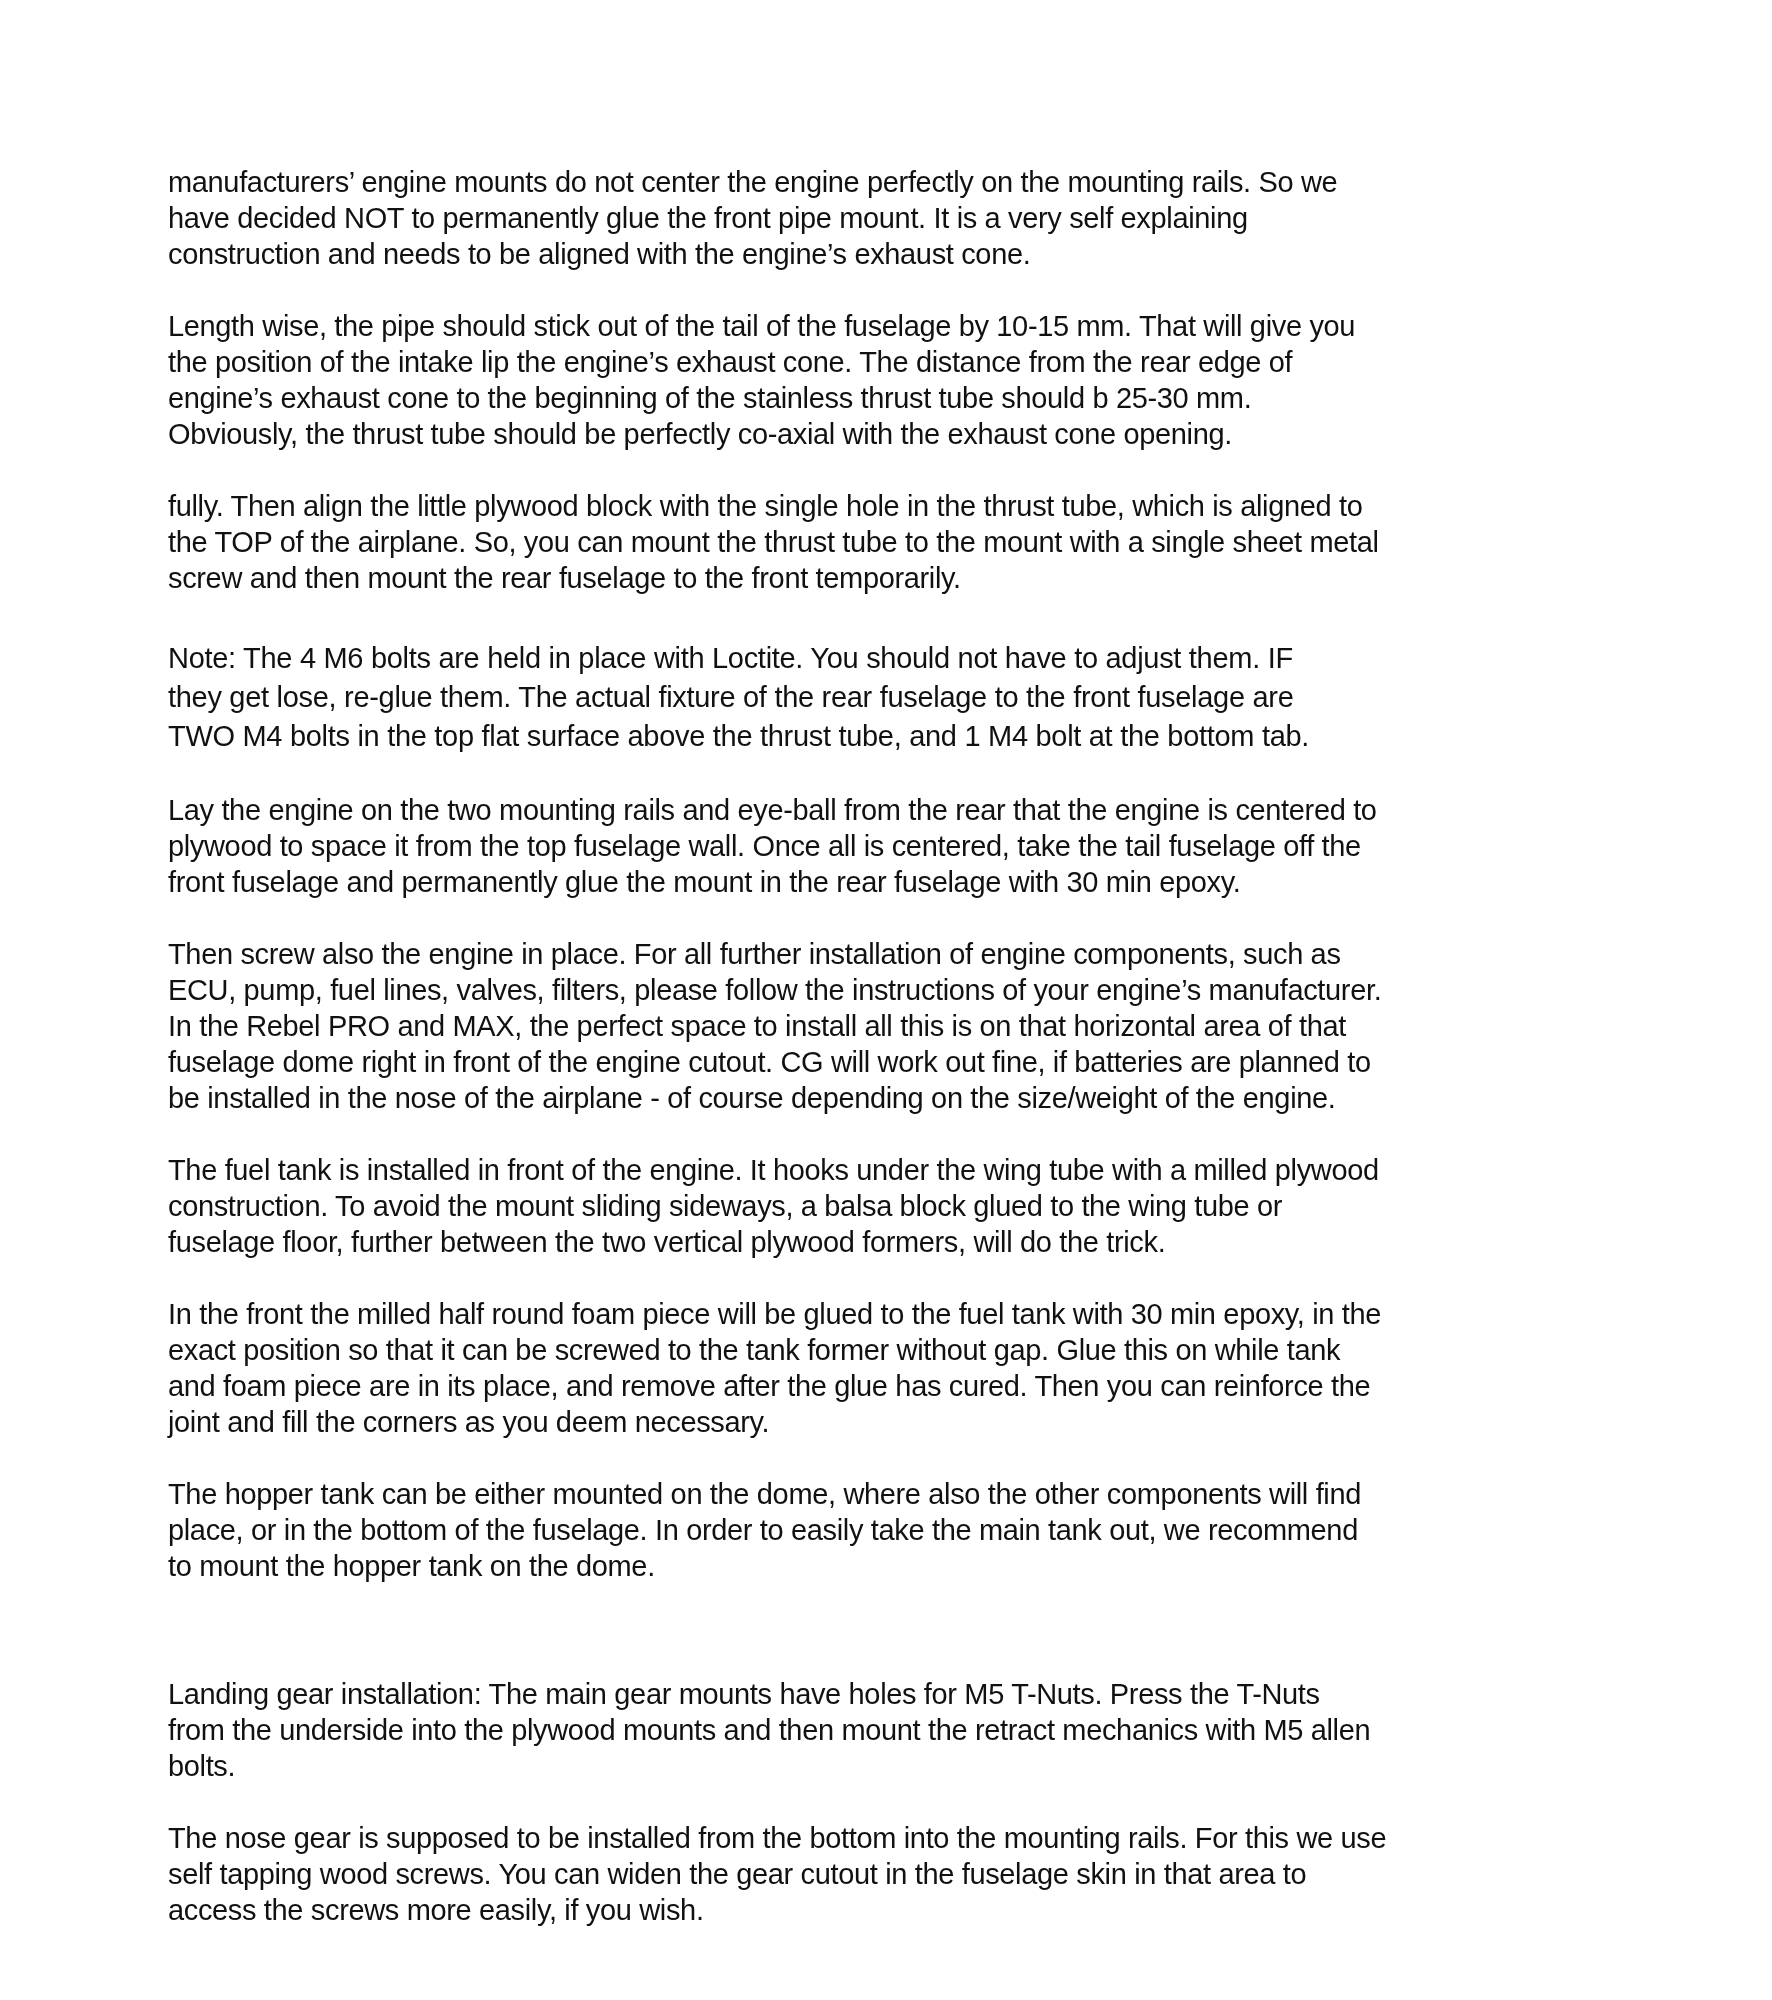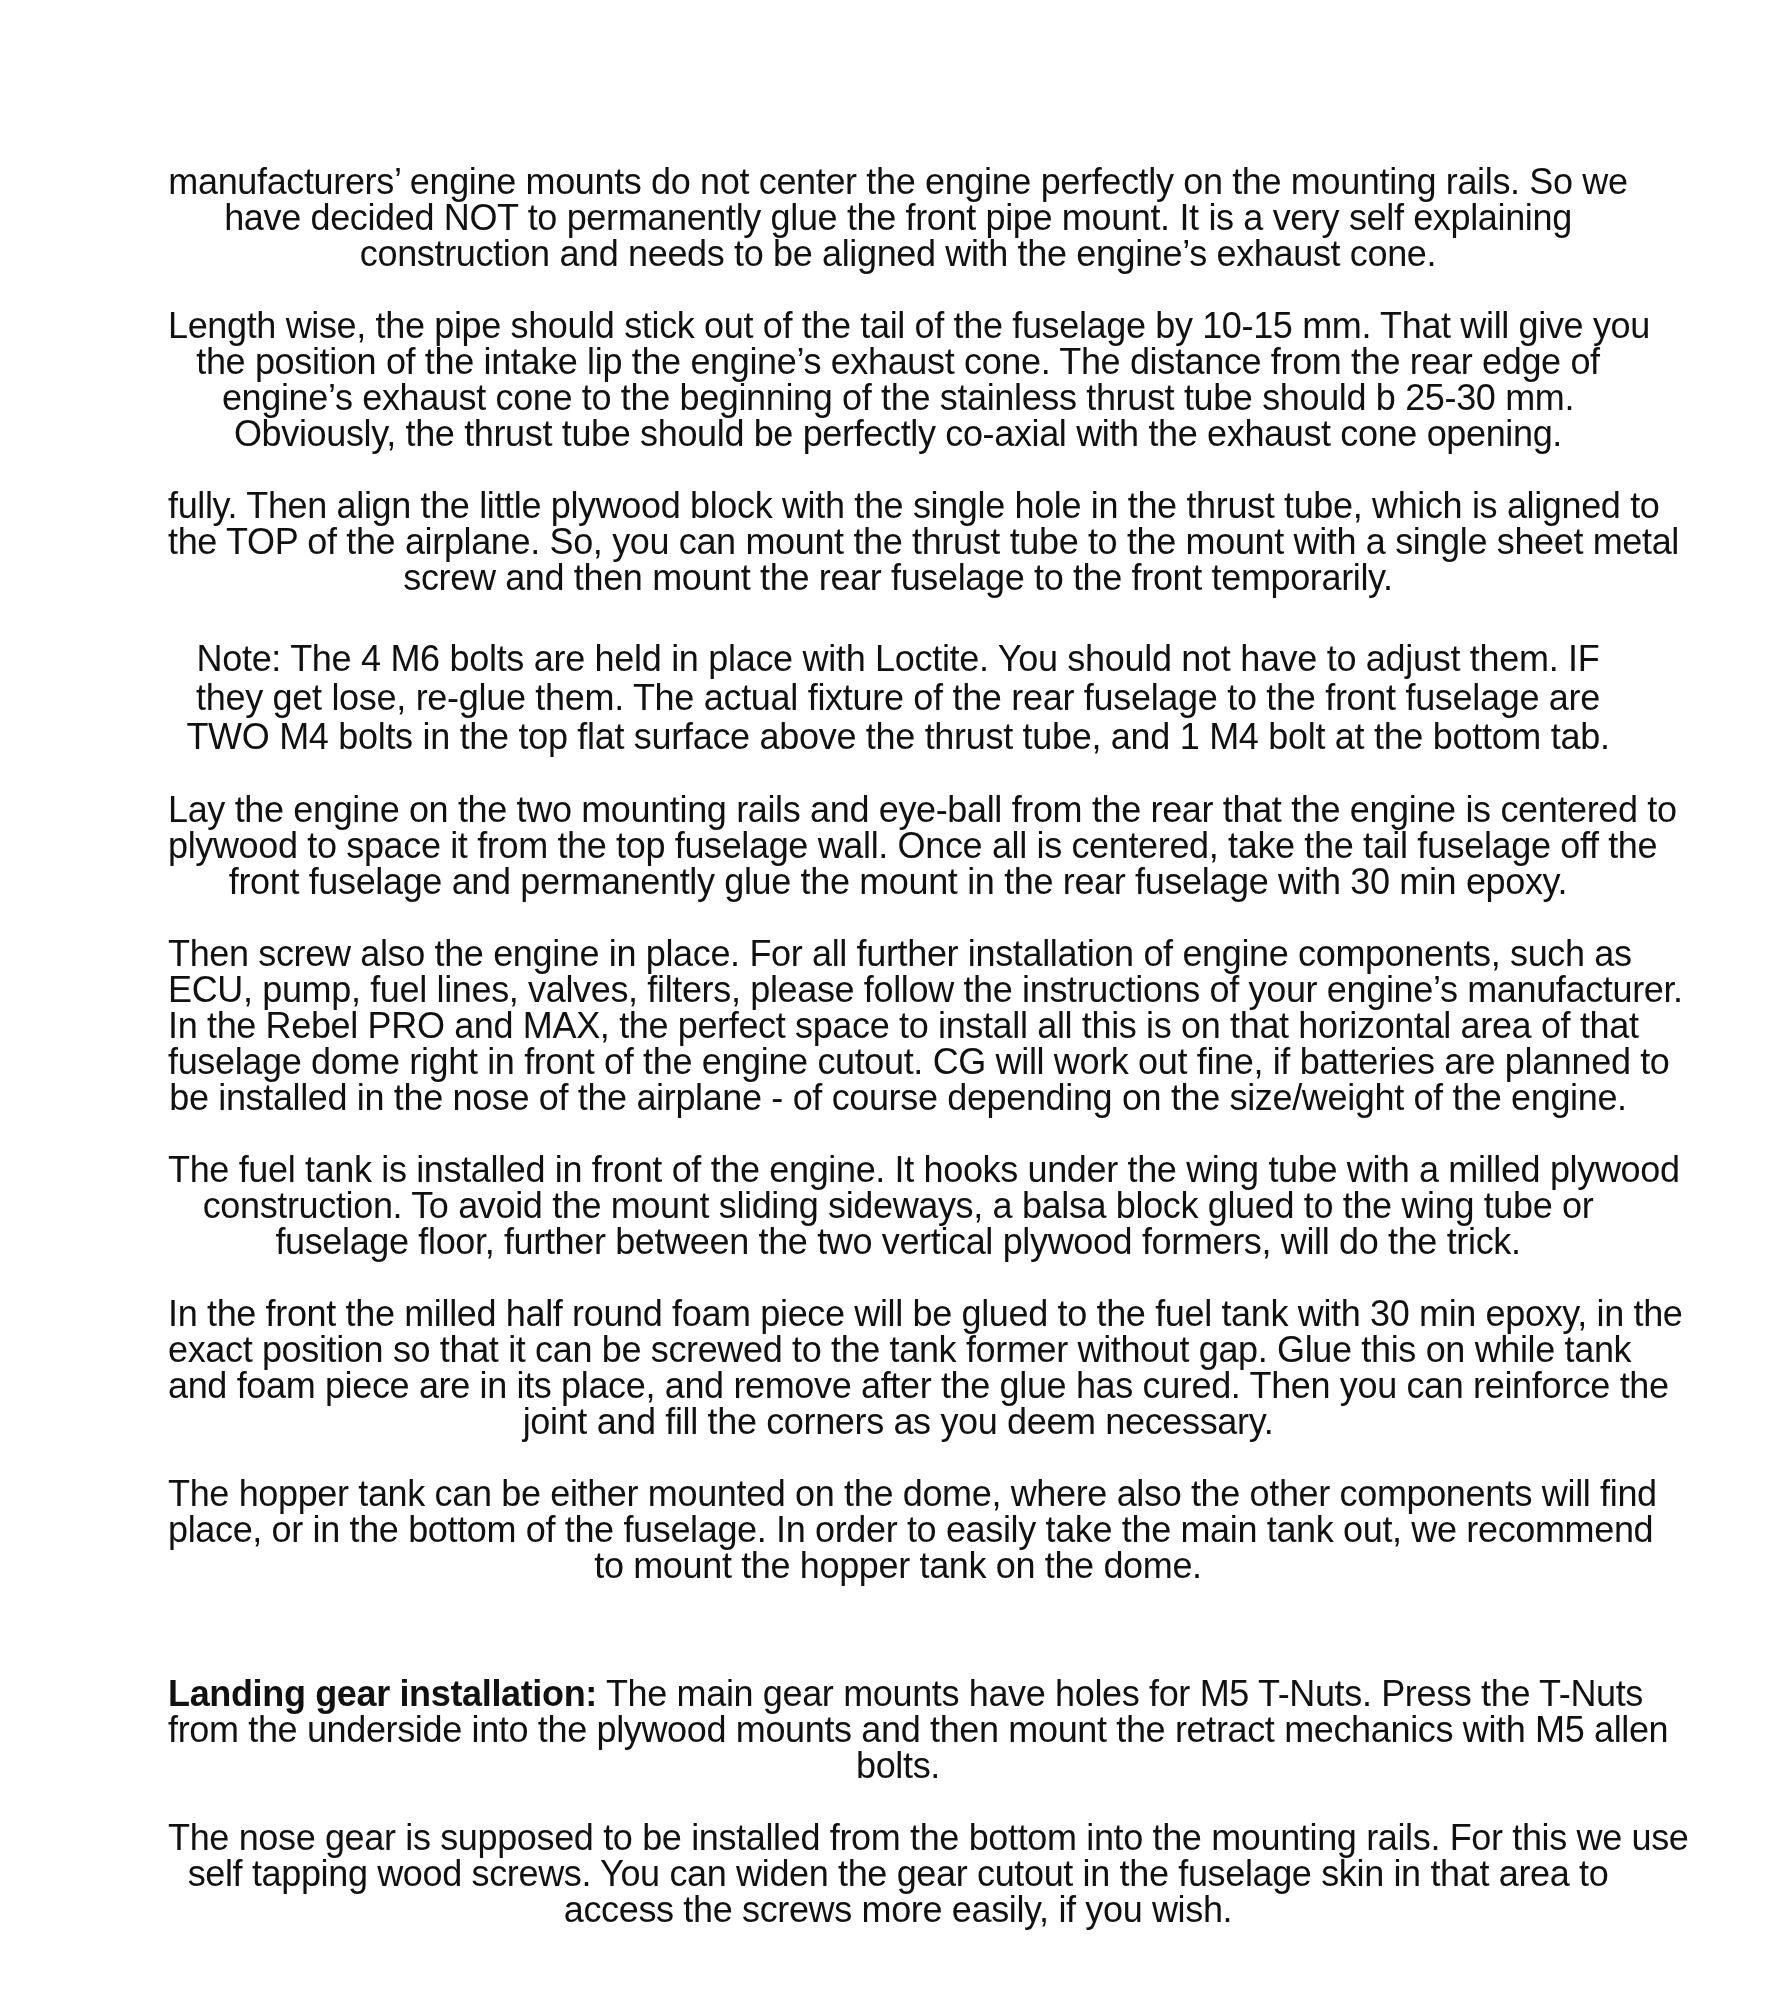--- a/index.html
+++ b/index.html
@@ -16,42 +16,41 @@
       color: #111111;
     }
     .page {
       position: absolute;
       left: 168px;
       top: 164px;
       width: 1460px;
     }
     .para {
       margin: 0 0 36px 0;
-      font-size: 36px;
+      font-size: 29px;
       line-height: 36px;
       letter-spacing: -0.35px;
       white-space: normal;
-      text-align: center;
     }
     .para .line {
       display: block;
       white-space: nowrap;
     }
     .para.bold {
       font-weight: normal;
       line-height: 39px;
       letter-spacing: -0.3px;
       margin-top: 43px;
       margin-bottom: 36px;
     }
     .para.section {
       margin-top: 92px;
     }
     .strong {
-      font-weight: bold;
+      font-weight: normal;
     }
   </style>
 </head>
 <body>
 
 <div class="page">
 
   <p class="para">
     <span class="line">manufacturers’ engine mounts do not center the engine perfectly on the mounting rails. So we</span>
     <span class="line">have decided NOT to permanently glue the front pipe mount. It is a very self explaining</span>

